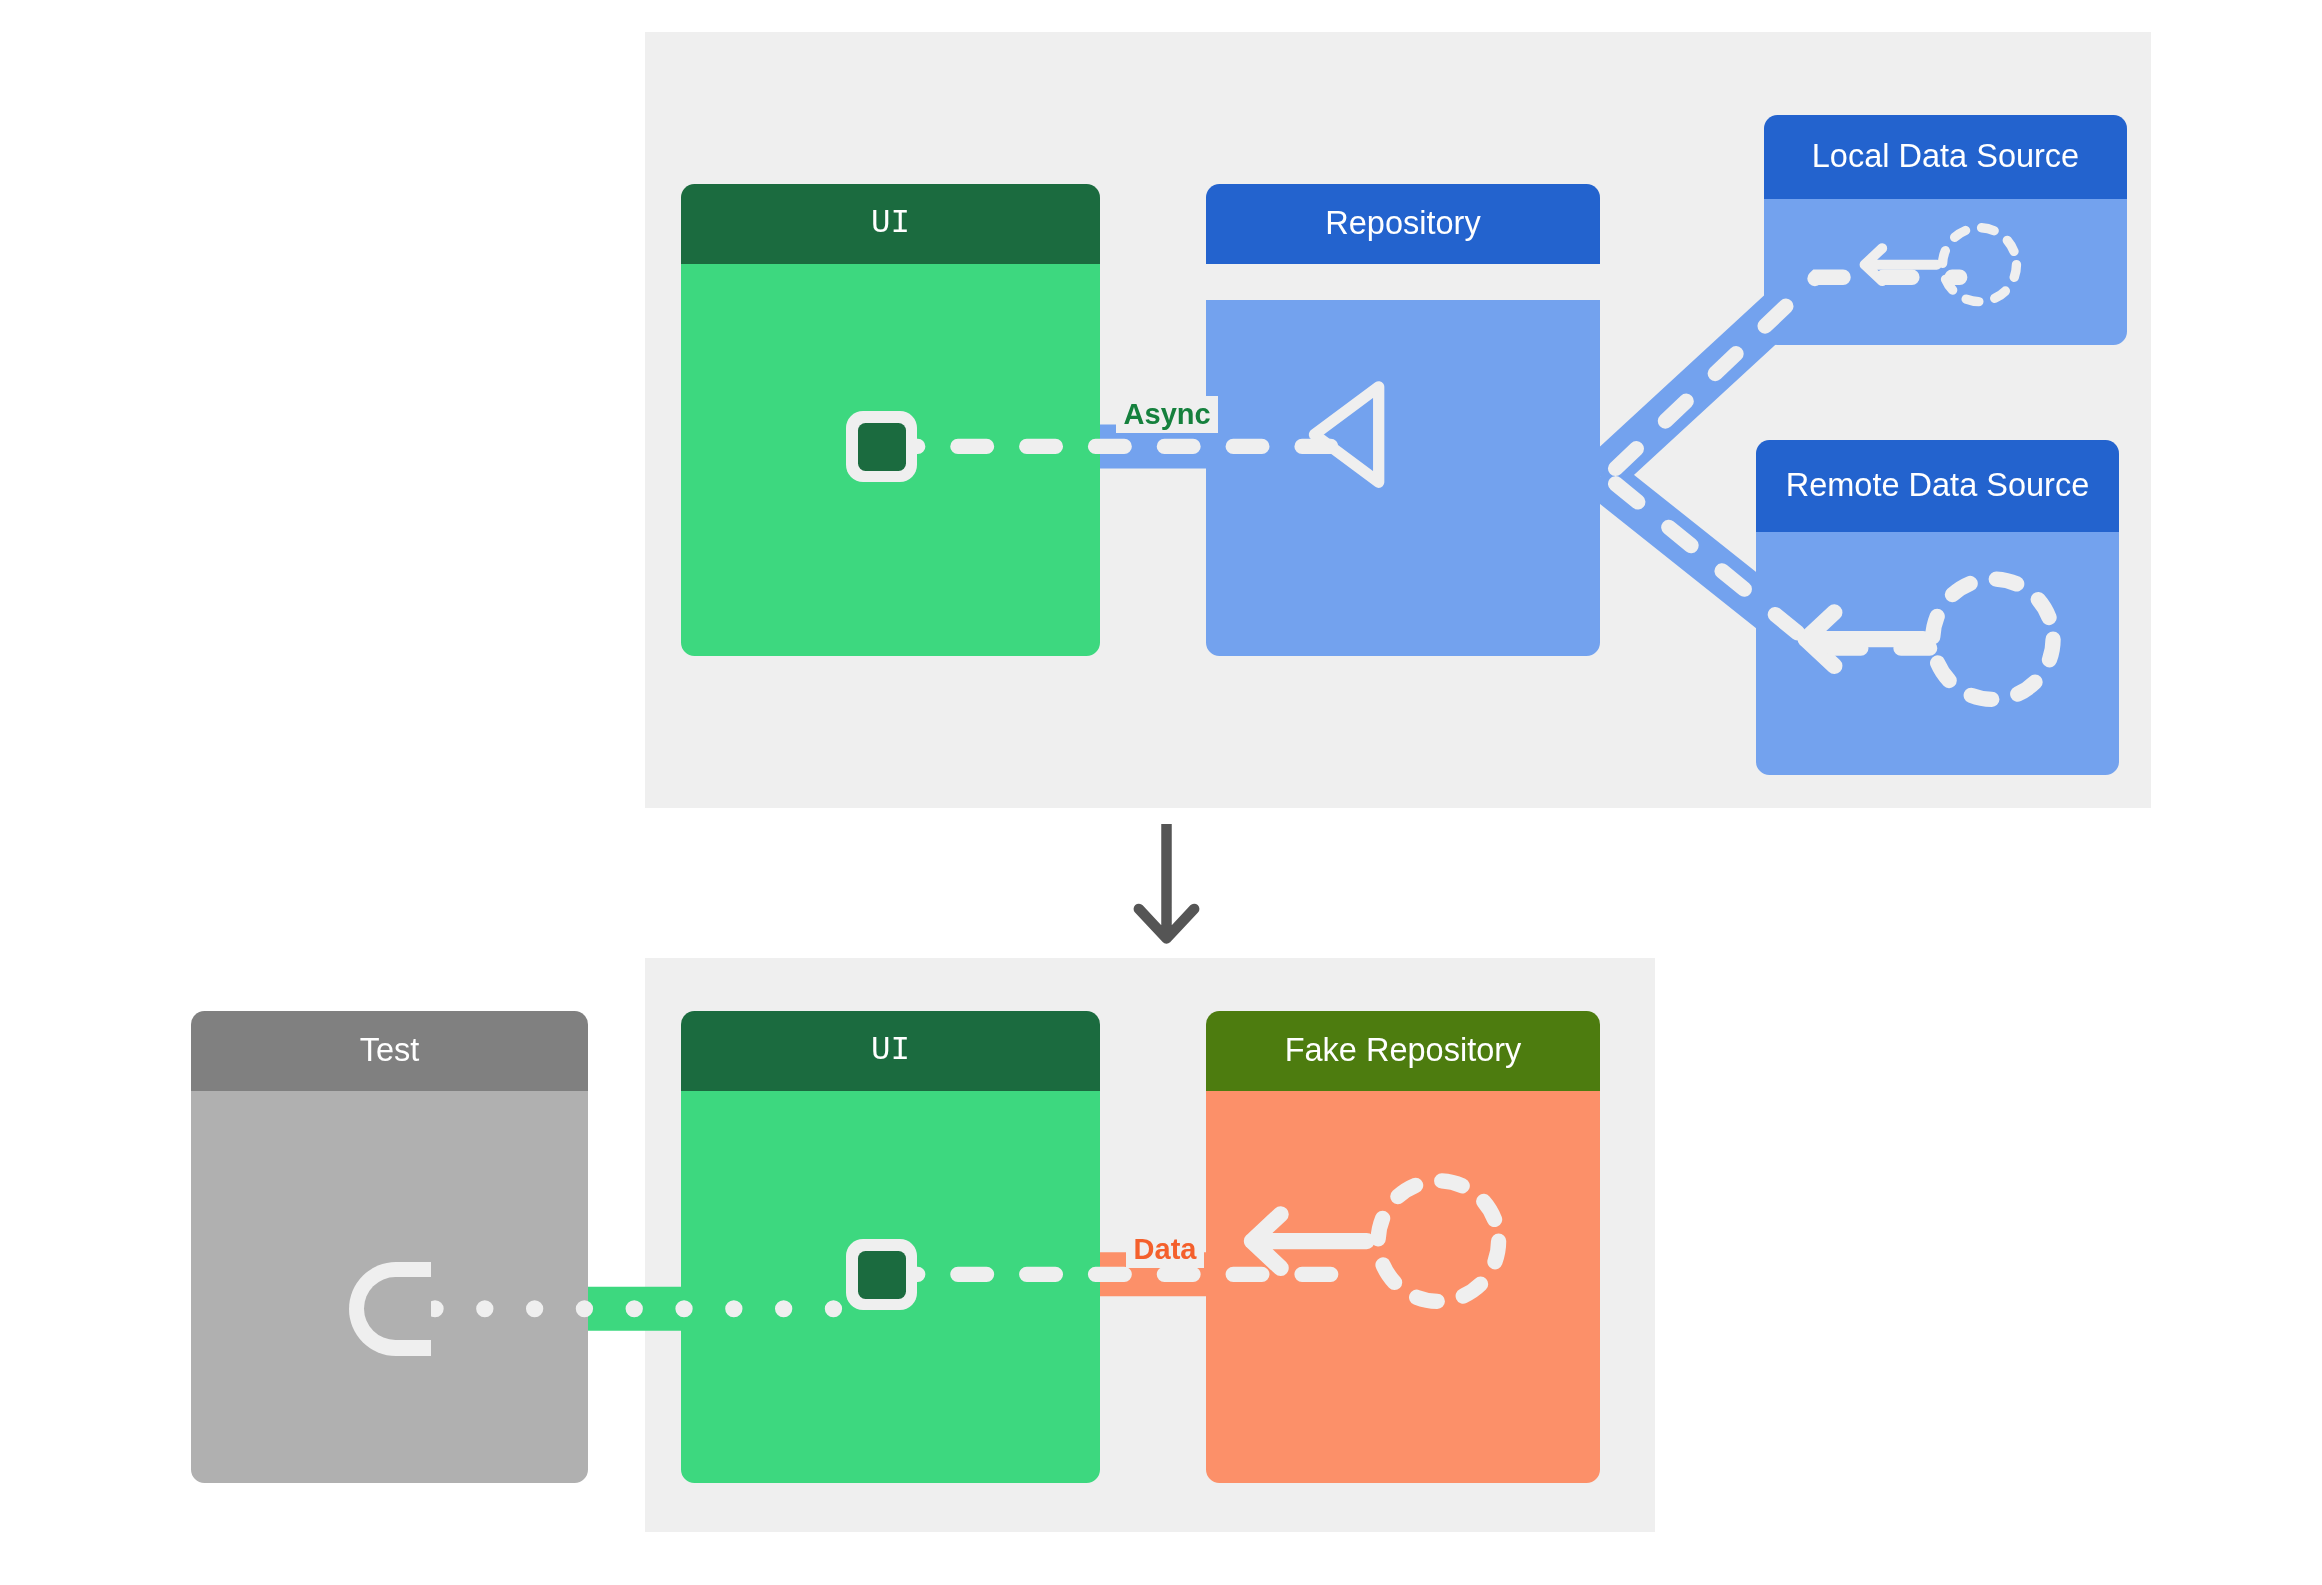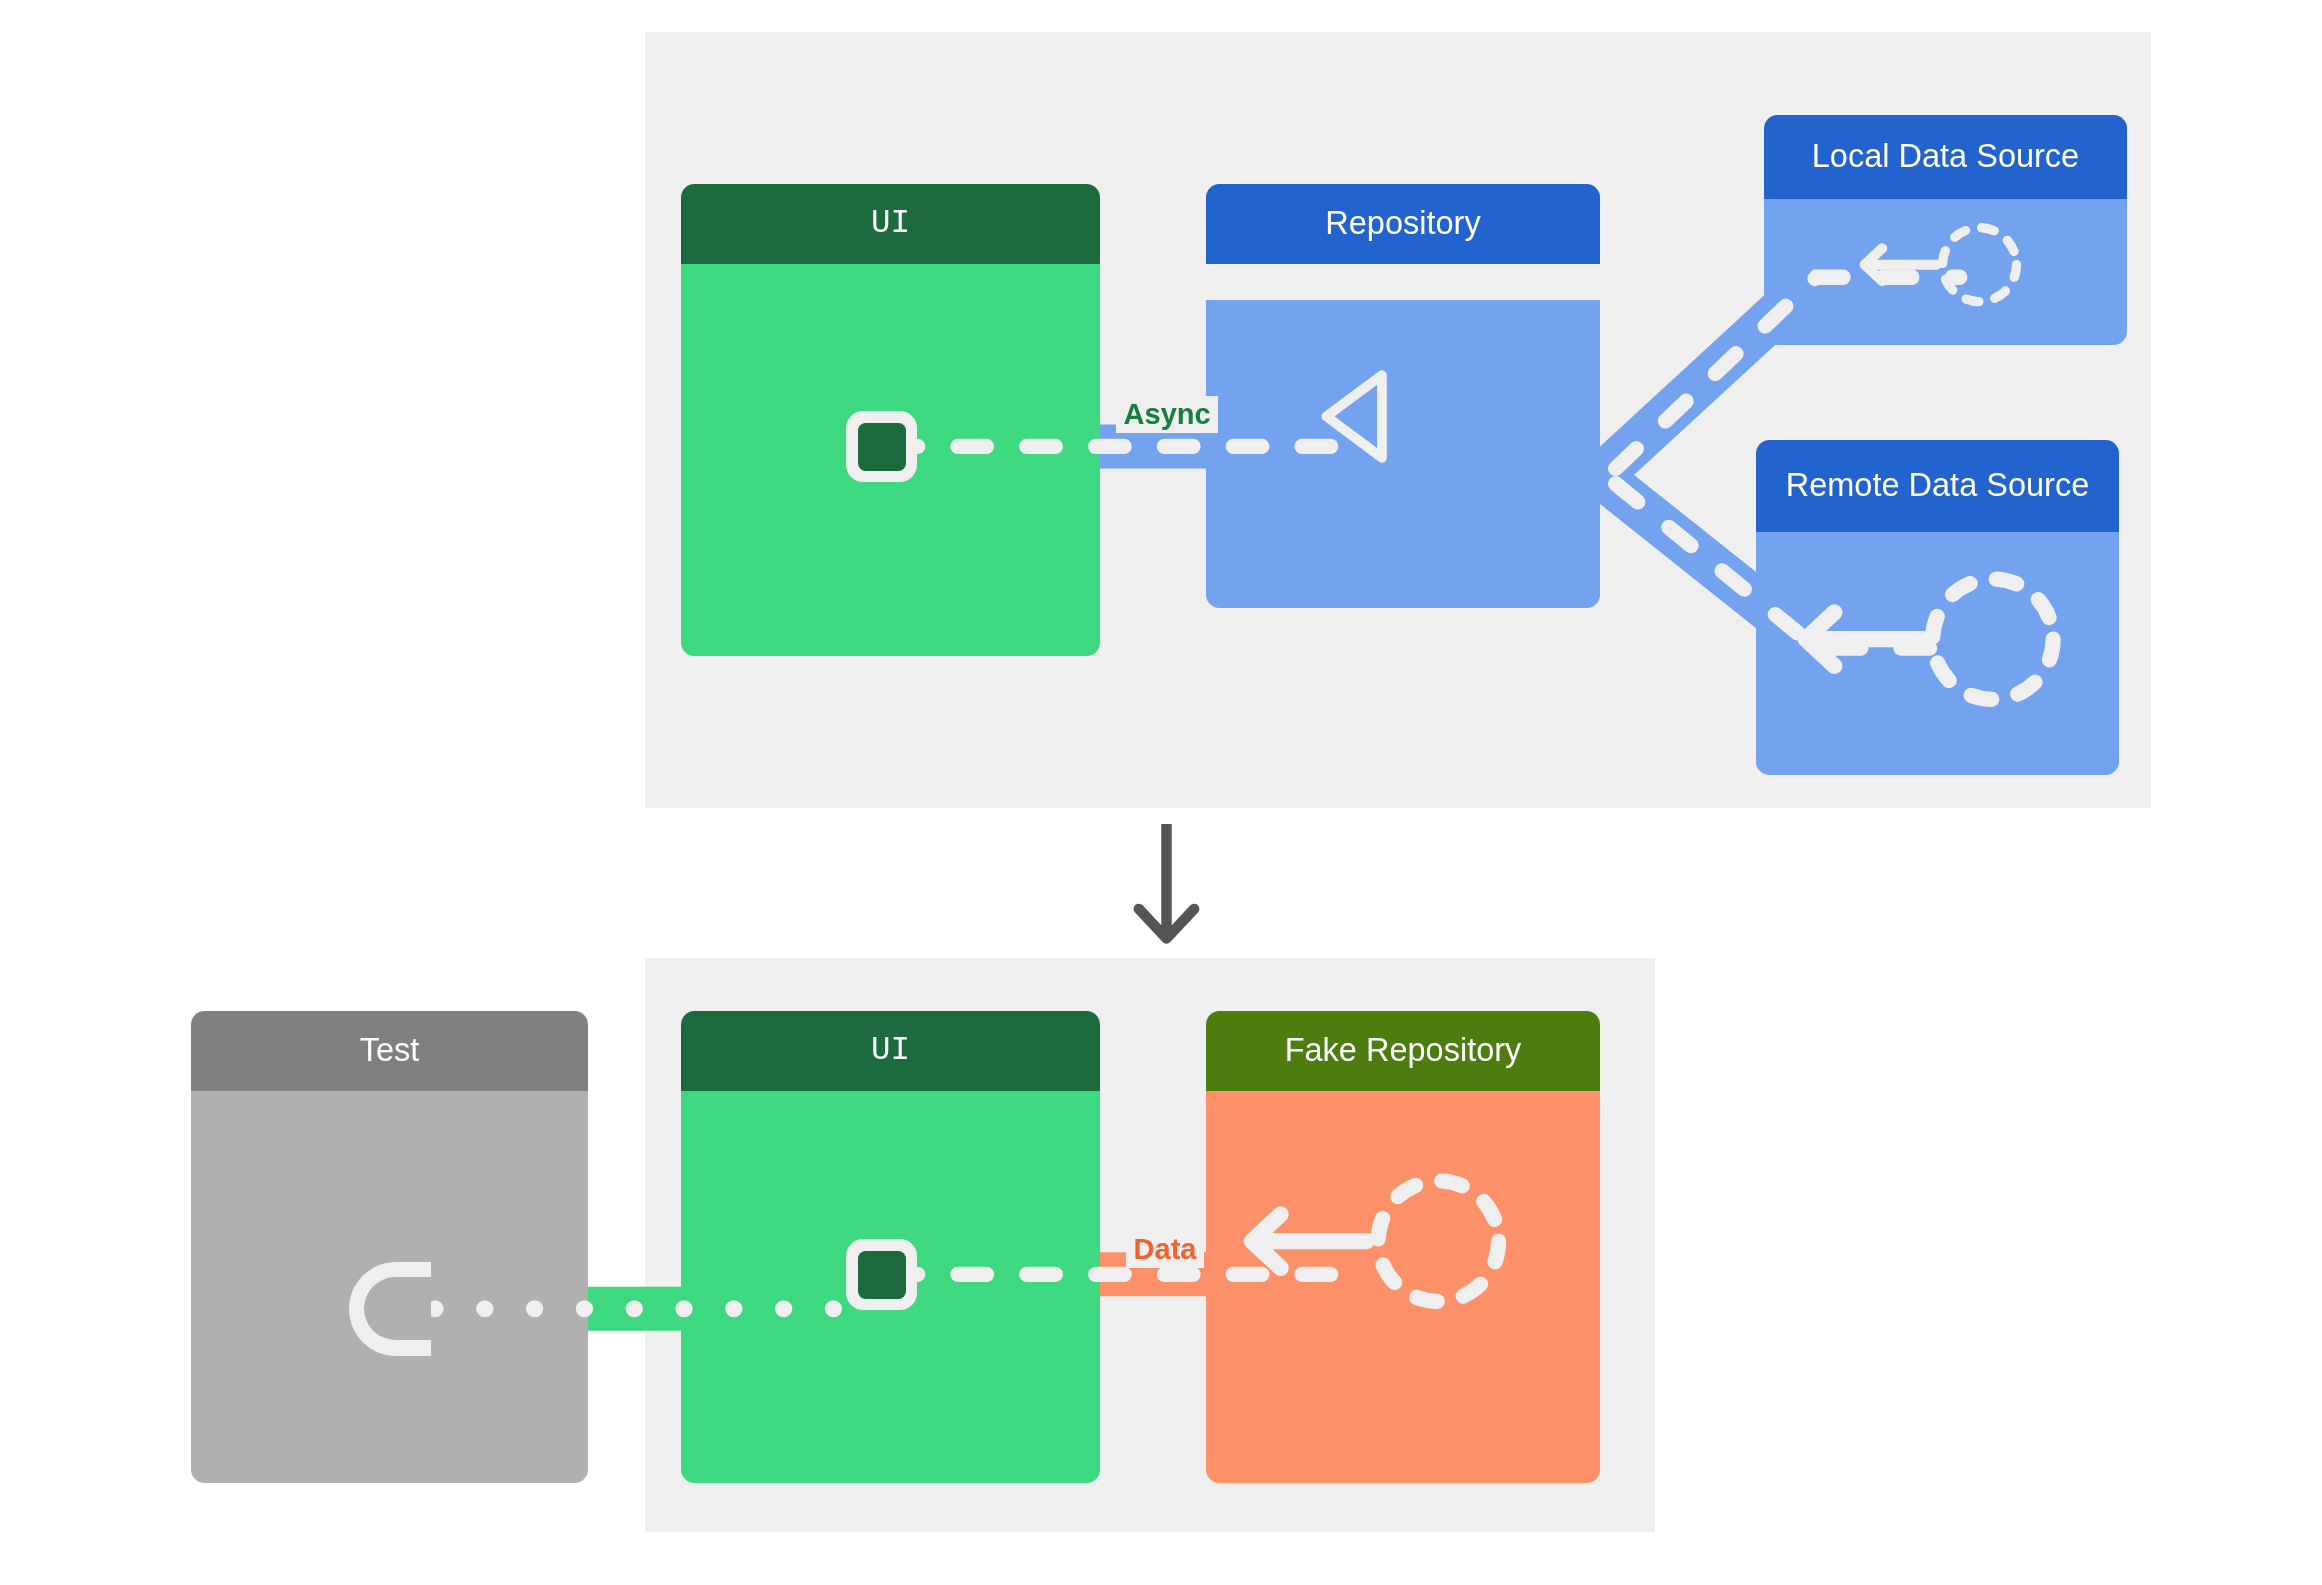--- a/index.html
+++ b/index.html
@@ -62,21 +62,21 @@
   .box-blue .box-header { background: #2363ce; }
   .box-blue .box-body   { background: #73a2ee; }
   
   .box-orange .box-header { background: #4d7c0f; }
   .box-orange .box-body   { background: #fc9069; }
   
   .box-grey .box-header { background: #808080; }
   .box-grey .box-body   { background: #b0b0b0; }
 
   #box-ui-prod     { left: 681px;  top: 184px;  width: 419px; height: 472px; }
-  #box-repository  { left: 1206px; top: 184px;  width: 394px; height: 424px; gap: 36px; }
+  #box-repository  { left: 1206px; top: 184px;  width: 394px; height: 472px; gap: 36px; }
   #box-local-ds    { left: 1764px; top: 75px;   width: 363px; height: 230px; margin-top: 40px; }
   #box-remote-ds   { left: 1756px; top: 440px;  width: 363px; height: 335px; }
   #box-ui-test     { left: 681px;  top: 1011px; width: 419px; height: 472px; }
   #box-fake-repo   { left: 1206px; top: 1011px; width: 394px; height: 472px; }
   #box-test        { left: 191px;  top: 1011px; width: 397px; height: 472px; }
 
   #box-local-ds .box-header  { height: 84px; }
   #box-remote-ds .box-header { height: 92px; }
   #box-ui-prod .box-header,
   #box-ui-test .box-header,

